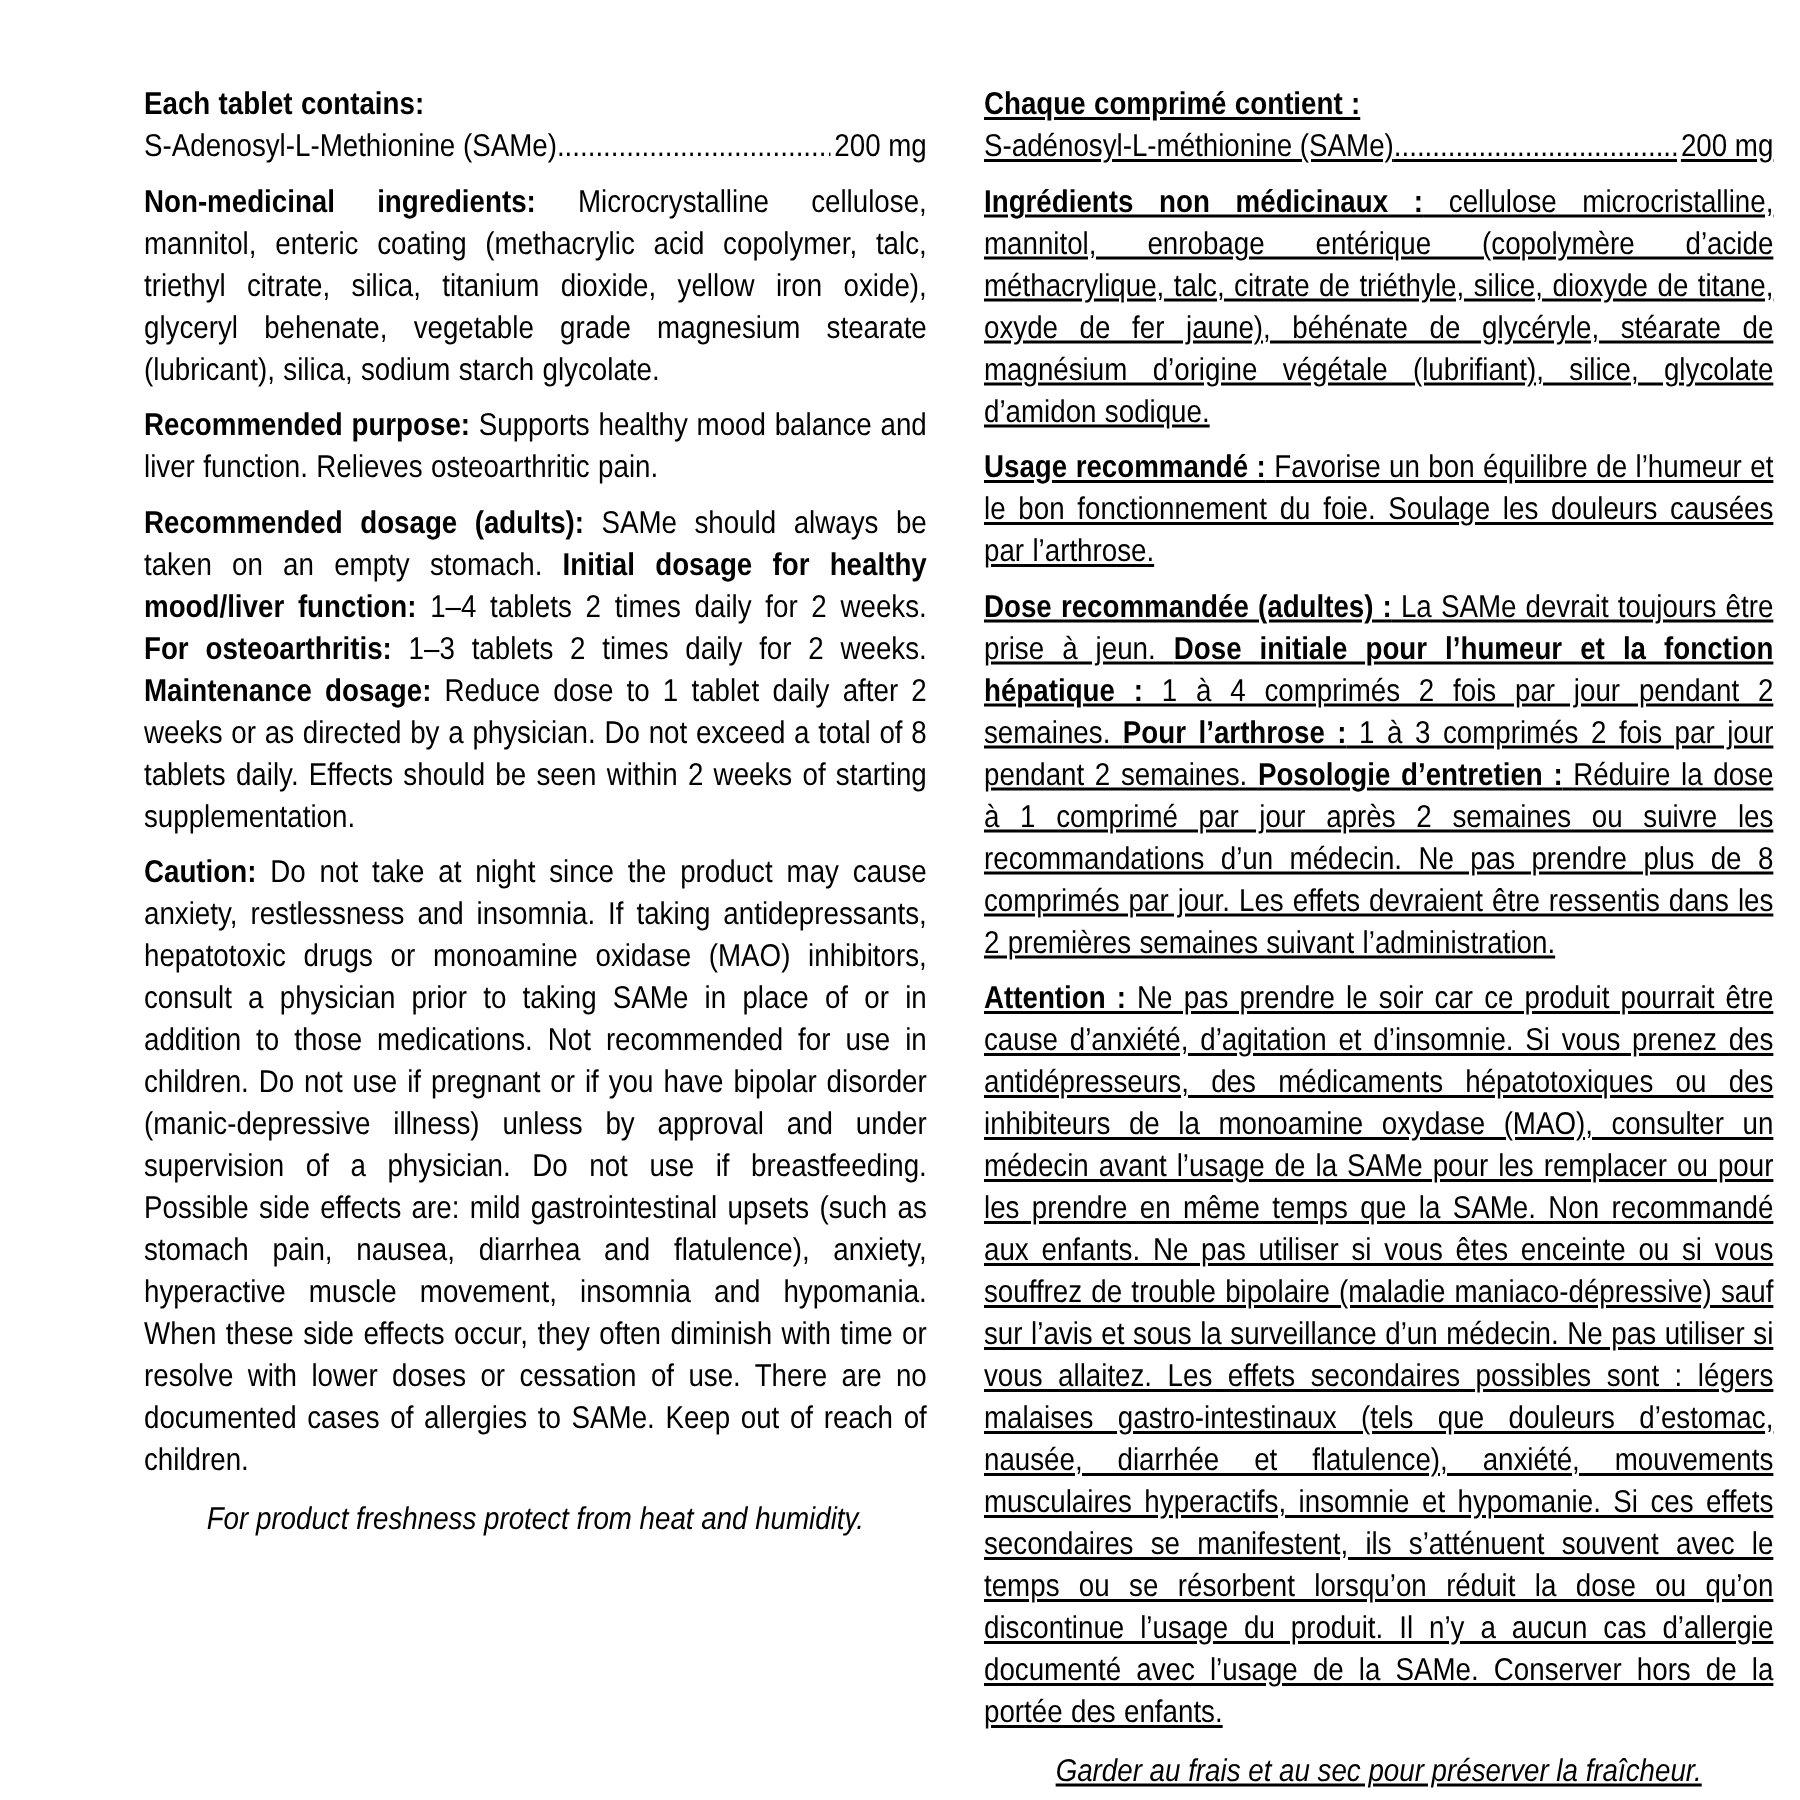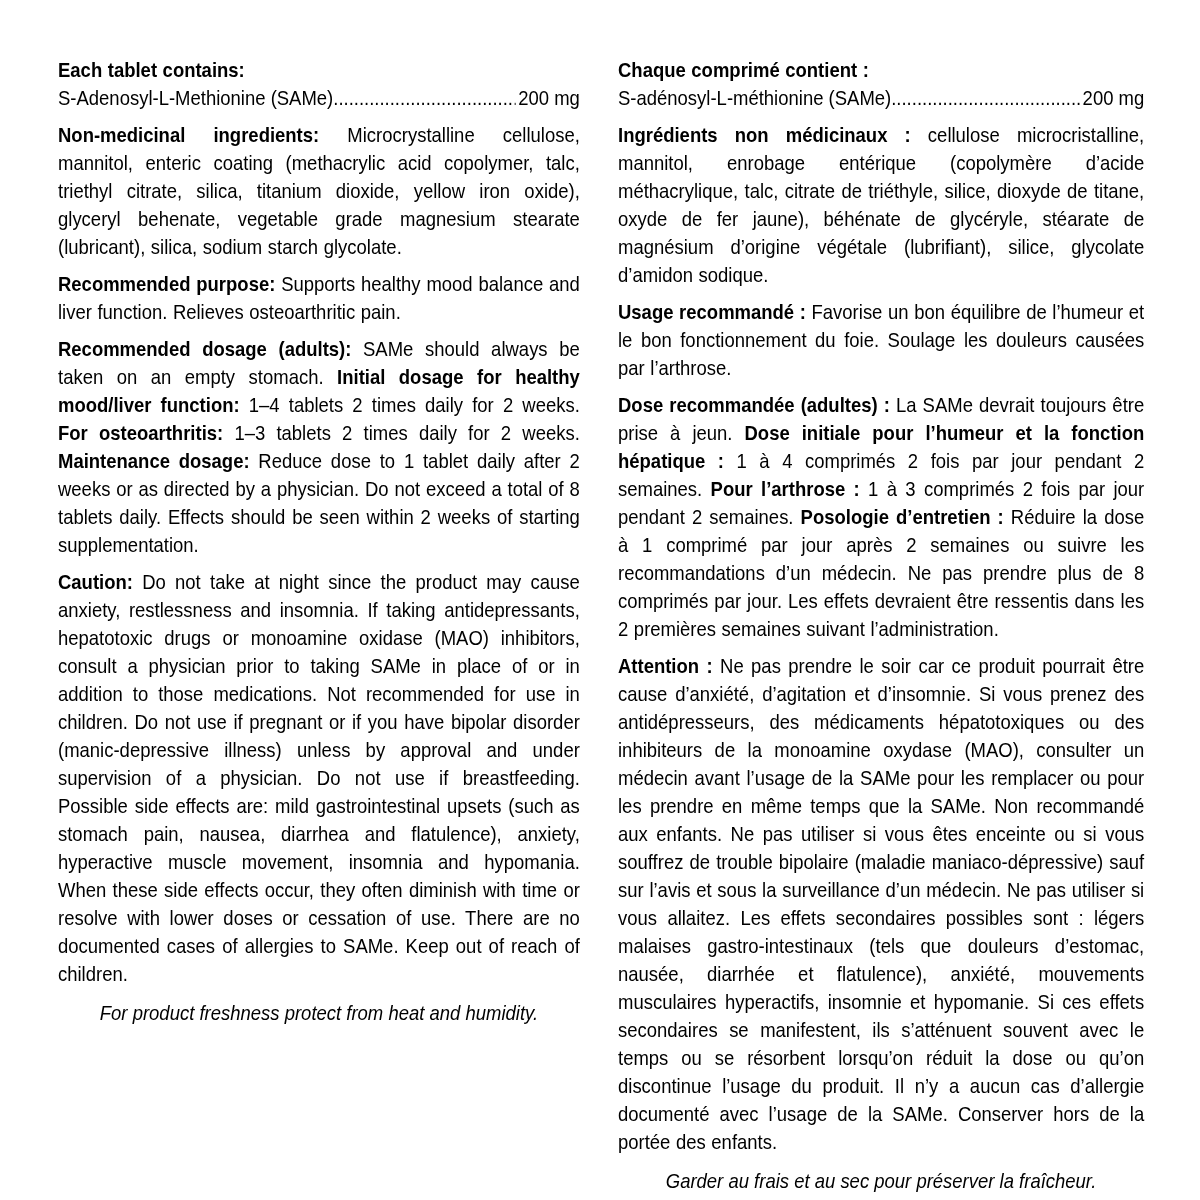--- a/index.html
+++ b/index.html
@@ -16,22 +16,22 @@
   .sheet {
     box-sizing: border-box;
     width: 1200px;
     height: 1200px;
     padding: 56px 56px 0 58px;
     display: flex;
     gap: 38px;
     overflow: hidden;
   }
   .col { flex: 0 0 auto; }
-  .col-en { width: 522px; }
-  .col-fr { width: 526px; }
+  .col-en { width: 522px; margin-left: 38px; }
+  .col-fr { width: 526px; text-decoration: underline; }
   
   .col-inner {
     transform: scaleX(0.88);
     transform-origin: 0 0;
   }
   .col-en .col-inner { width: 593px; }
   .col-fr .col-inner { width: 598px; }
   .block {
     font-size: 21px;
     line-height: 28px;

